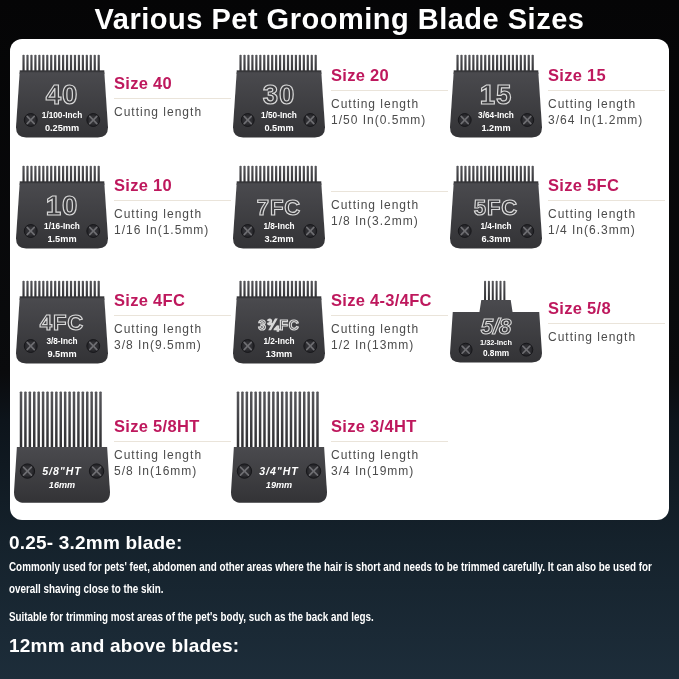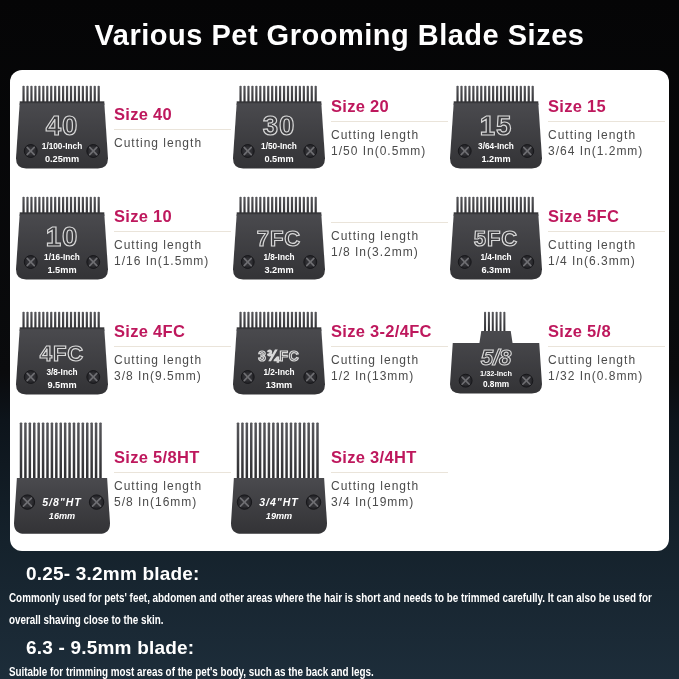--- a/index.html
+++ b/index.html
@@ -4,21 +4,21 @@
 <style>
   html,body{margin:0;padding:0;}
   body{
     width:679px;height:679px;
     font-family:"Liberation Sans",sans-serif;
     background:linear-gradient(180deg,#050506 0%,#0a0b0d 55%,#0d141b 62%,#15222c 80%,#1d2d3a 100%);
     overflow:hidden;
   }
   .frame{width:679px;height:679px;display:flex;flex-direction:column;}
   .title-bar{
-    height:70px;display:flex;align-items:center;justify-content:center;flex:0 0 auto;
+    height:39px;display:flex;align-items:center;justify-content:center;flex:0 0 auto;
   }
   .title-bar h1{
     margin:0;color:#fff;font-size:29px;font-weight:bold;letter-spacing:.5px;
   }
   .panel{
     margin:0 10px;height:481px;background:#ffffff;border-radius:12px;
     box-sizing:border-box;padding:6px 4px 4px 4px;flex:0 0 auto;
   }
   .grid{
     display:grid;height:100%;
@@ -29,21 +29,21 @@
   .cell{display:flex;align-items:center;overflow:visible;}
   .blade-wrap{flex:0 0 96px;display:flex;justify-content:center;align-items:center;}
   .text-block{flex:1;padding-left:4px;min-width:0;}
   .size-label{font-size:16.5px;font-weight:bold;color:#be185d;letter-spacing:.3px;}
   .divider{height:1px;background:#eae4da;margin:5px 0 6px 0;}
   .cut-label,.cut-value{
     font-size:12px;color:#4b4b4b;letter-spacing:1px;line-height:1.3;white-space:nowrap;
   }
   .info-area{flex:1;padding:6px 14px 0 9px;color:#fff;}
   .info-section{margin-bottom:7px;}
-  .info-heading{font-size:19px;font-weight:bold;margin:6px 0 2px 17px;letter-spacing:.2px;}
+  .info-heading{font-size:19px;font-weight:bold;margin:6px 0 2px 0;letter-spacing:.2px;}
   .info-body{
     font-size:13.5px;font-weight:bold;line-height:1.6;margin:0;
     transform:scaleX(.73);transform-origin:left center;width:137%;
   }
   svg text{font-family:"Liberation Sans",sans-serif;}
 </style>
 </head>
 <body>
 
 <div class="frame">
@@ -479,21 +479,21 @@
               <circle cx="16" cy="75" r="5" fill="#303034"></circle>
               <line x1="12.149999999999999" y1="71.15" x2="19.85" y2="78.85" stroke="#6e6e72" stroke-width="1.8" stroke-linecap="round"></line>
               <line x1="19.85" y1="71.15" x2="12.149999999999999" y2="78.85" stroke="#6e6e72" stroke-width="1.8" stroke-linecap="round"></line>
               <circle cx="84" cy="75" r="7" fill="#26262a" stroke="#151518" stroke-width="1"></circle>
               <circle cx="84" cy="75" r="5" fill="#303034"></circle>
               <line x1="80.15" y1="71.15" x2="87.85" y2="78.85" stroke="#6e6e72" stroke-width="1.8" stroke-linecap="round"></line>
               <line x1="87.85" y1="71.15" x2="80.15" y2="78.85" stroke="#6e6e72" stroke-width="1.8" stroke-linecap="round"></line>
             </svg>
           </div>
     <div class="text-block">
-      <div class="size-label">Size 3-2/4FC</div>
+      <div class="size-label">Size 4-3/4FC</div>
       <div class="divider"></div>
       <div class="cut-label">Cutting length</div>
       <div class="cut-value">1/2 In(13mm)</div>
     </div>
   </div>
         <div class="cell">
     <div class="blade-wrap">
             <svg viewBox="0 0 100 100" width="92" height="92">
               <defs>
                 <linearGradient id="bg8" x1="0" y1="0" x2="0" y2="1">
@@ -522,21 +522,20 @@
               <circle cx="83" cy="79" r="7" fill="#26262a" stroke="#151518" stroke-width="1"></circle>
               <circle cx="83" cy="79" r="5" fill="#303034"></circle>
               <line x1="79.15" y1="75.15" x2="86.85" y2="82.85" stroke="#6e6e72" stroke-width="1.8" stroke-linecap="round"></line>
               <line x1="86.85" y1="75.15" x2="79.15" y2="82.85" stroke="#6e6e72" stroke-width="1.8" stroke-linecap="round"></line>
             </svg>
           </div>
     <div class="text-block">
       <div class="size-label">Size 5/8</div>
       <div class="divider"></div>
       <div class="cut-label">Cutting length</div>
-      <div class="cut-value">1/32 In(0.8mm)</div>
     </div>
   </div>
         <div class="cell">
     <div class="blade-wrap">
             <svg viewBox="0 0 100 124" width="96" height="120">
               <defs>
                 <linearGradient id="bg9" x1="0" y1="0" x2="0" y2="1">
                   <stop offset="0%" stop-color="#4a4a4e"></stop>
                   <stop offset="100%" stop-color="#333336"></stop>
                 </linearGradient>
@@ -638,21 +637,20 @@
   </div>
       </div>
   </div>
 
   <div class="info-area">
     <div class="info-section">
       <div class="info-heading">0.25- 3.2mm blade:</div>
       <p class="info-body">Commonly used for pets' feet, abdomen and other areas where the hair is short and needs to be trimmed carefully. It can also be used for overall shaving close to the skin.</p>
     </div>
     <div class="info-section">
-      <div class="info-heading">6.3 - 9.5mm blade:</div>
       <p class="info-body">Suitable for trimming most areas of the pet's body, such as the back and legs.</p>
     </div>
     <div class="info-section">
       <div class="info-heading">12mm and above blades:</div>
 
     </div>
   </div>
 
 </div>
 

